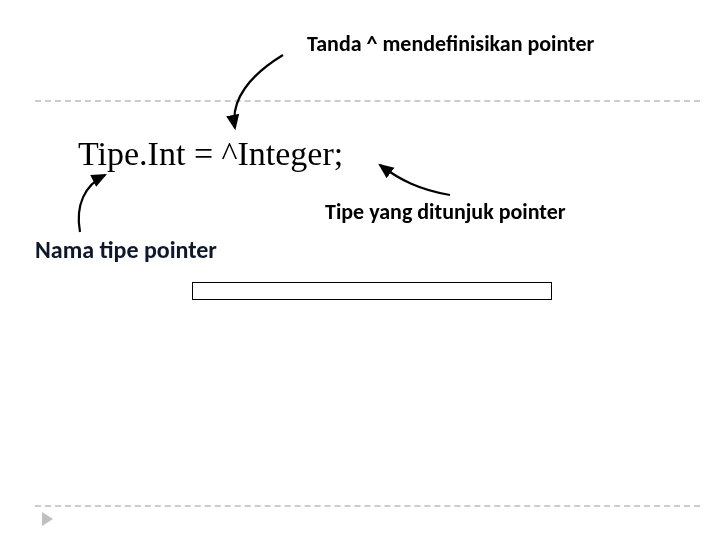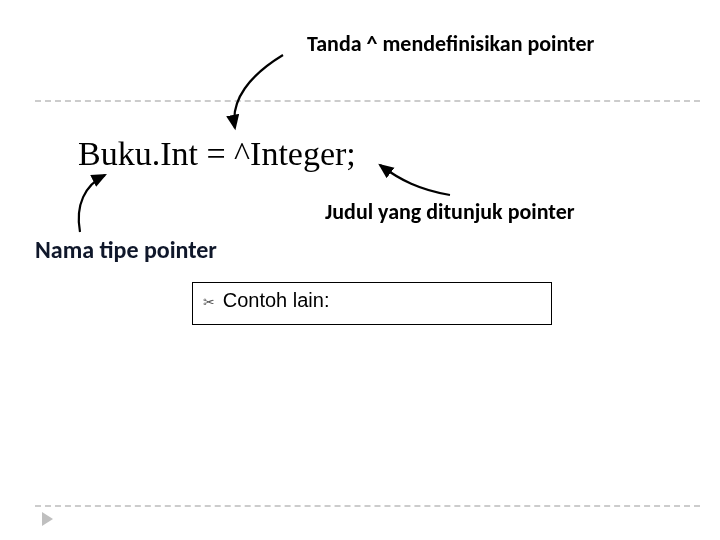--- a/index.html
+++ b/index.html
@@ -102,28 +102,27 @@
   }
 </style>
 </head>
 <body>
 
 <div class="dashed-line dash1"></div>
 <div class="dashed-line dash2"></div>
 
 <div class="annotation-top">Tanda ^ mendefinisikan pointer</div>
 
-<div class="code-line">Buku.Int = ^Integer;</div>
+<div class="code-line">Tipe.Int = ^Integer;</div>
 
-<div class="annotation-right">Judul yang ditunjuk pointer</div>
+<div class="annotation-right">Tipe yang ditunjuk pointer</div>
 
 <div class="annotation-left">Nama tipe pointer</div>
 
 <div class="example-box">
-  <div class="example-title">Contoh lain:</div>
 </div>
 
 <div class="slide-marker"></div>
 
 <svg class="arrows">
   <defs>
     <marker id="arrowhead" markerWidth="8" markerHeight="8" refX="6" refY="3" orient="auto">
       <path d="M0,0 L7,3 L0,6 Z" fill="#000"></path>
     </marker>
   </defs>

